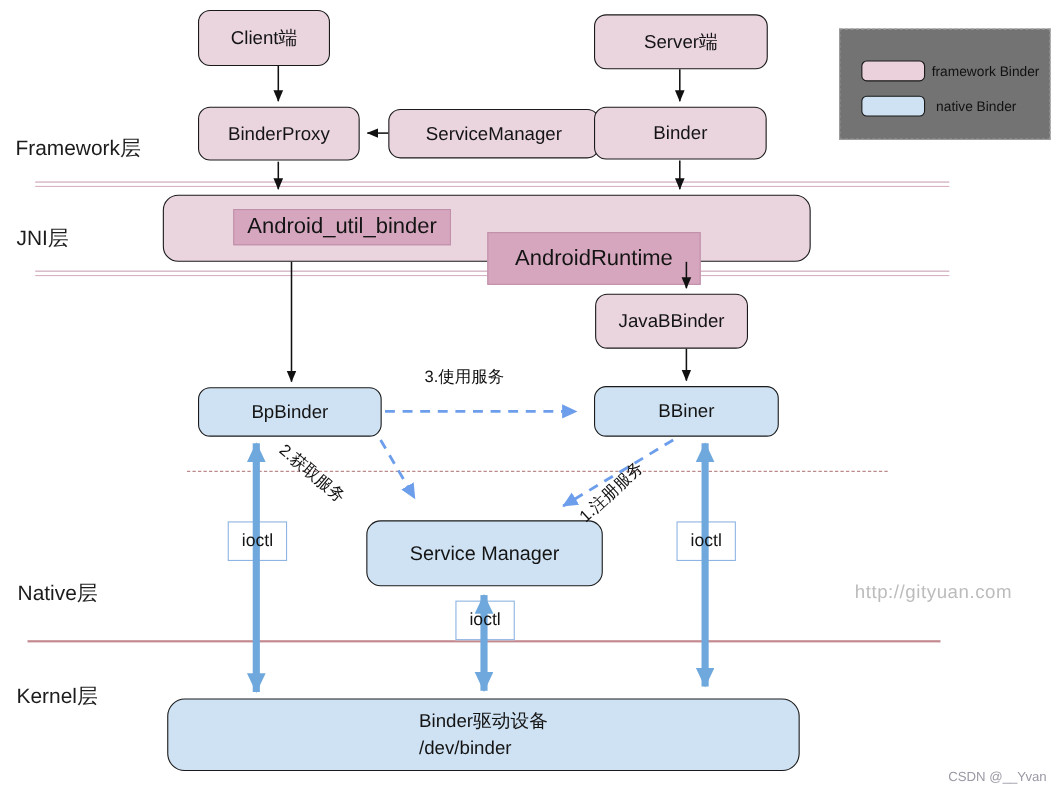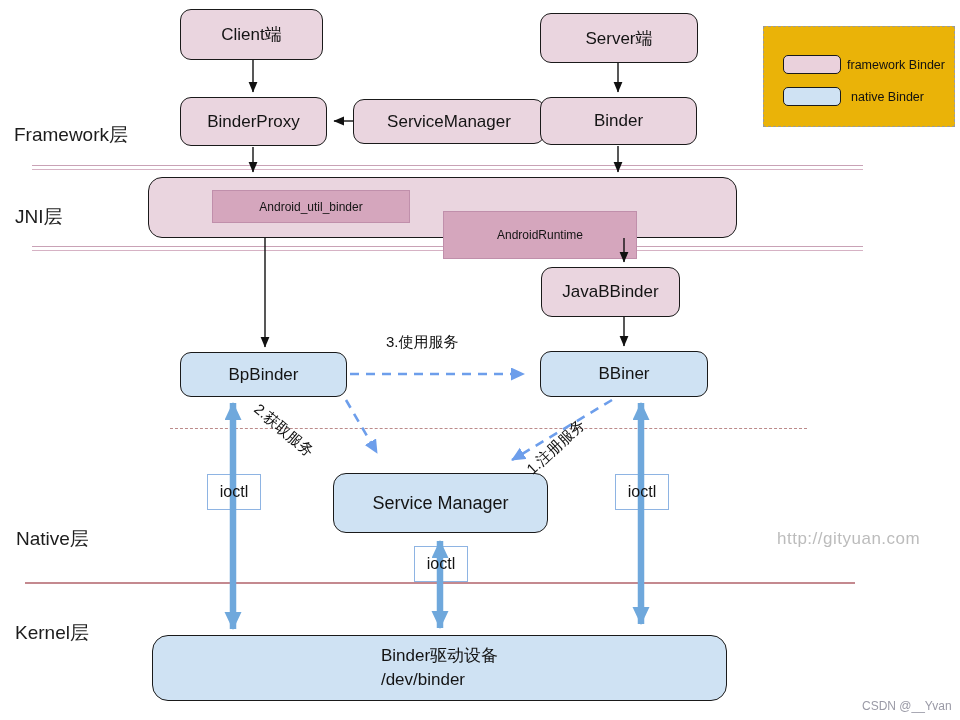--- a/index.html
+++ b/index.html
@@ -11,32 +11,32 @@
   .pinkbox{
     position:absolute;background:#ead5df;border:1.3px solid #1a1a1a;border-radius:11px;
     display:flex;align-items:center;justify-content:center;font-size:17px;box-sizing:border-box;
   }
   .bluebox{
     position:absolute;background:#cfe2f3;border:1.3px solid #1a1a1a;border-radius:11px;
     display:flex;align-items:center;justify-content:center;font-size:17px;box-sizing:border-box;
   }
   .innerbox{
     position:absolute;background:#d5a6bd;border:1px solid #c08fab;
-    display:flex;align-items:center;justify-content:center;font-size:12px;box-sizing:border-box;
+    display:flex;align-items:center;justify-content:center;font-size:20px;box-sizing:border-box;
   }
   .ioctl{
     position:absolute;background:#ffffff;border:1px solid #8eb4e3;
     display:flex;align-items:center;justify-content:center;font-size:16px;box-sizing:border-box;
   }
   .ioctl span{position:relative;z-index:6;}
   .divider{position:absolute;height:3px;border-top:1.5px solid #c9a2b6;border-bottom:1.5px solid #d6b2c4;box-sizing:content-box;}
   .roseline{position:absolute;height:2px;background:#c4898f;}
   .reddash{position:absolute;height:0;border-top:1.6px dashed #bb8a8a;}
   .edge-label{position:absolute;font-size:15px;color:#111;white-space:nowrap;}
-  .legend{position:absolute;border:1px dashed #9a9a9a;background:#eab308;box-sizing:border-box;}
+  .legend{position:absolute;border:1px dashed #9a9a9a;background:#737373;box-sizing:border-box;}
   .legend .swatch{position:absolute;width:58px;height:19px;border:1px solid #1a1a1a;border-radius:5px;box-sizing:border-box;}
   .legend .lab{position:absolute;font-size:12.5px;color:#111;white-space:nowrap;}
   .watermark{position:absolute;font-size:17px;color:#bcbcbc;letter-spacing:0.5px;}
   .credit{position:absolute;font-size:12px;color:#9a9aa6;}
   svg.overlay{position:absolute;left:0;top:0;z-index:5;pointer-events:none;}
   .kernel-text{text-align:left;line-height:1.4;font-size:17px;}
 </style>
 </head>
 <body>
 
@@ -45,21 +45,21 @@
   <span class="layer-label" style="left:14px;top:122px;">Framework层</span>
   <span class="layer-label" style="left:15px;top:204px;">JNI层</span>
   <span class="layer-label" style="left:16px;top:526px;">Native层</span>
   <span class="layer-label" style="left:15px;top:620px;">Kernel层</span>
 
   <div class="divider" style="left:32px;top:165px;width:831px;"></div>
   <div class="divider" style="left:32px;top:246px;width:831px;"></div>
   <div class="reddash" style="left:170px;top:428px;width:637px;"></div>
   <div class="roseline" style="left:25px;top:582px;width:830px;"></div>
 
-  <div class="pinkbox" style="left:180px;top:9px;width:143px;height:51px;">
+  <div class="pinkbox" style="left:180px;top:9px;width:120px;height:51px;">
     <span>Client端</span>
   </div>
   <div class="pinkbox" style="left:540px;top:13px;width:158px;height:50px;">
     <span>Server端</span>
   </div>
   <div class="pinkbox" style="left:180px;top:97px;width:147px;height:49px;">
     <span>BinderProxy</span>
   </div>
   <div class="pinkbox" style="left:353px;top:99px;width:192px;height:45px;">
     <span>ServiceManager</span>

